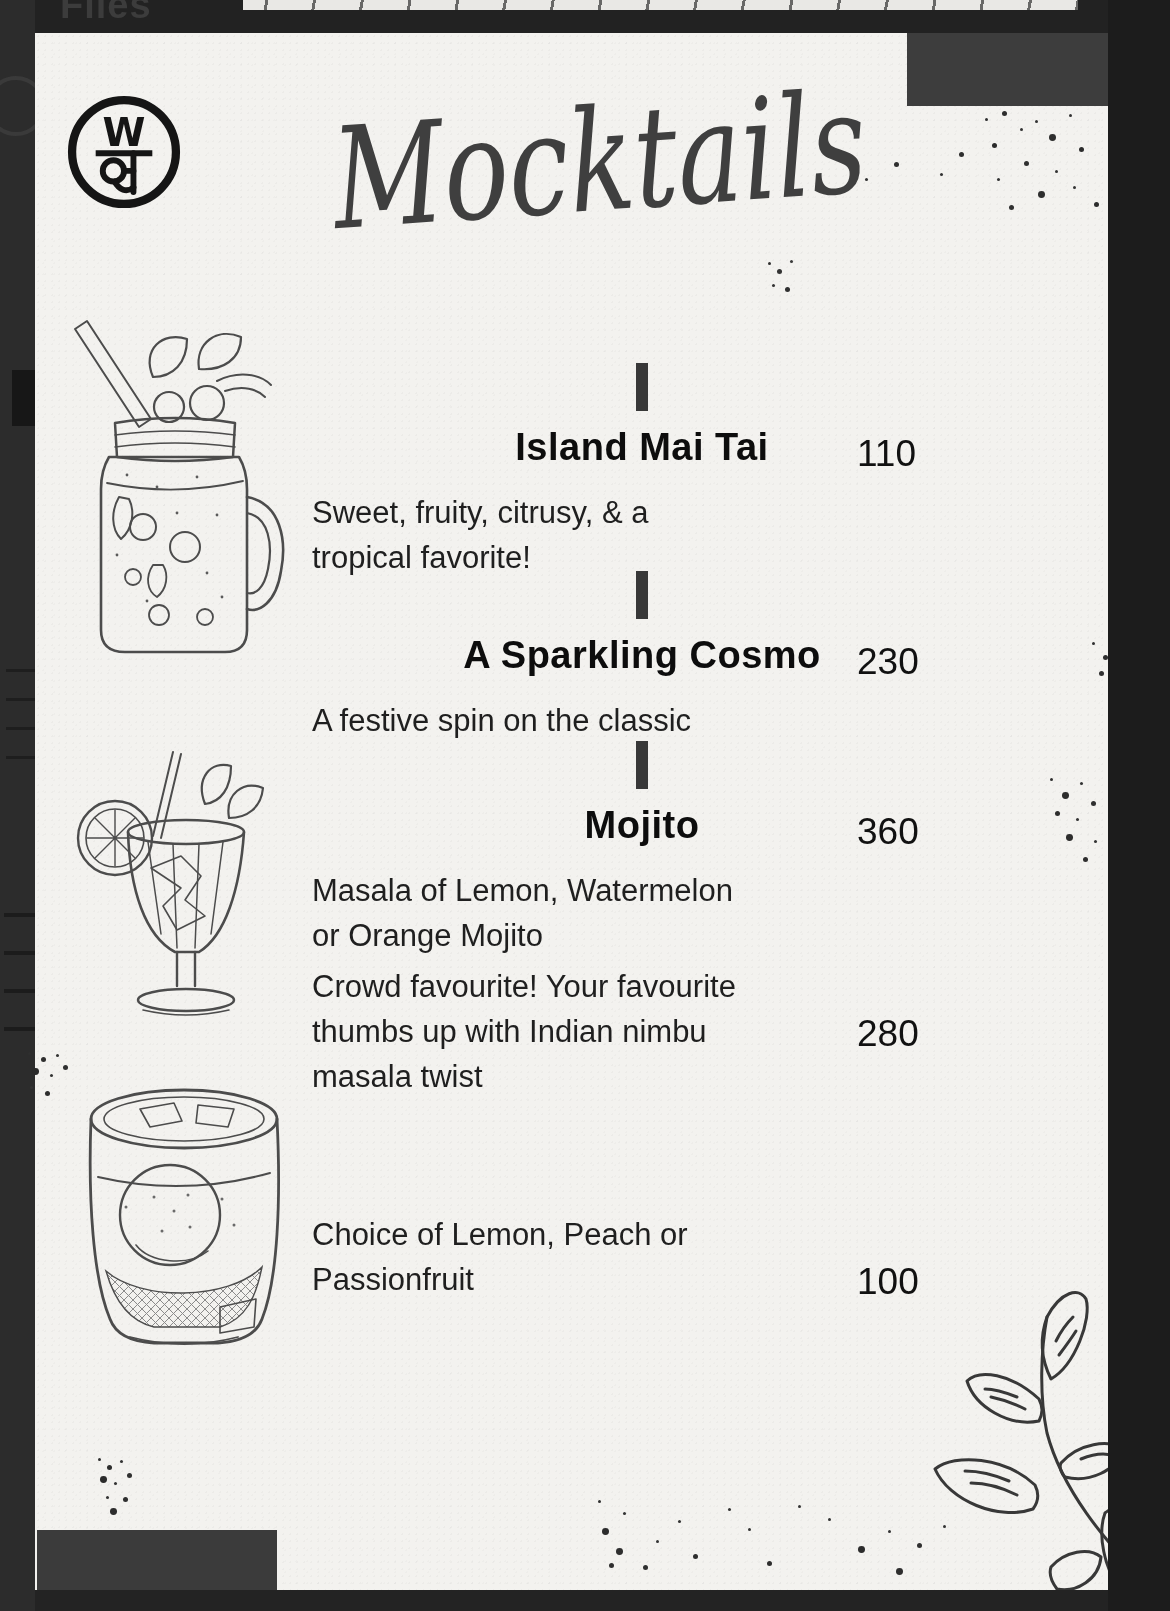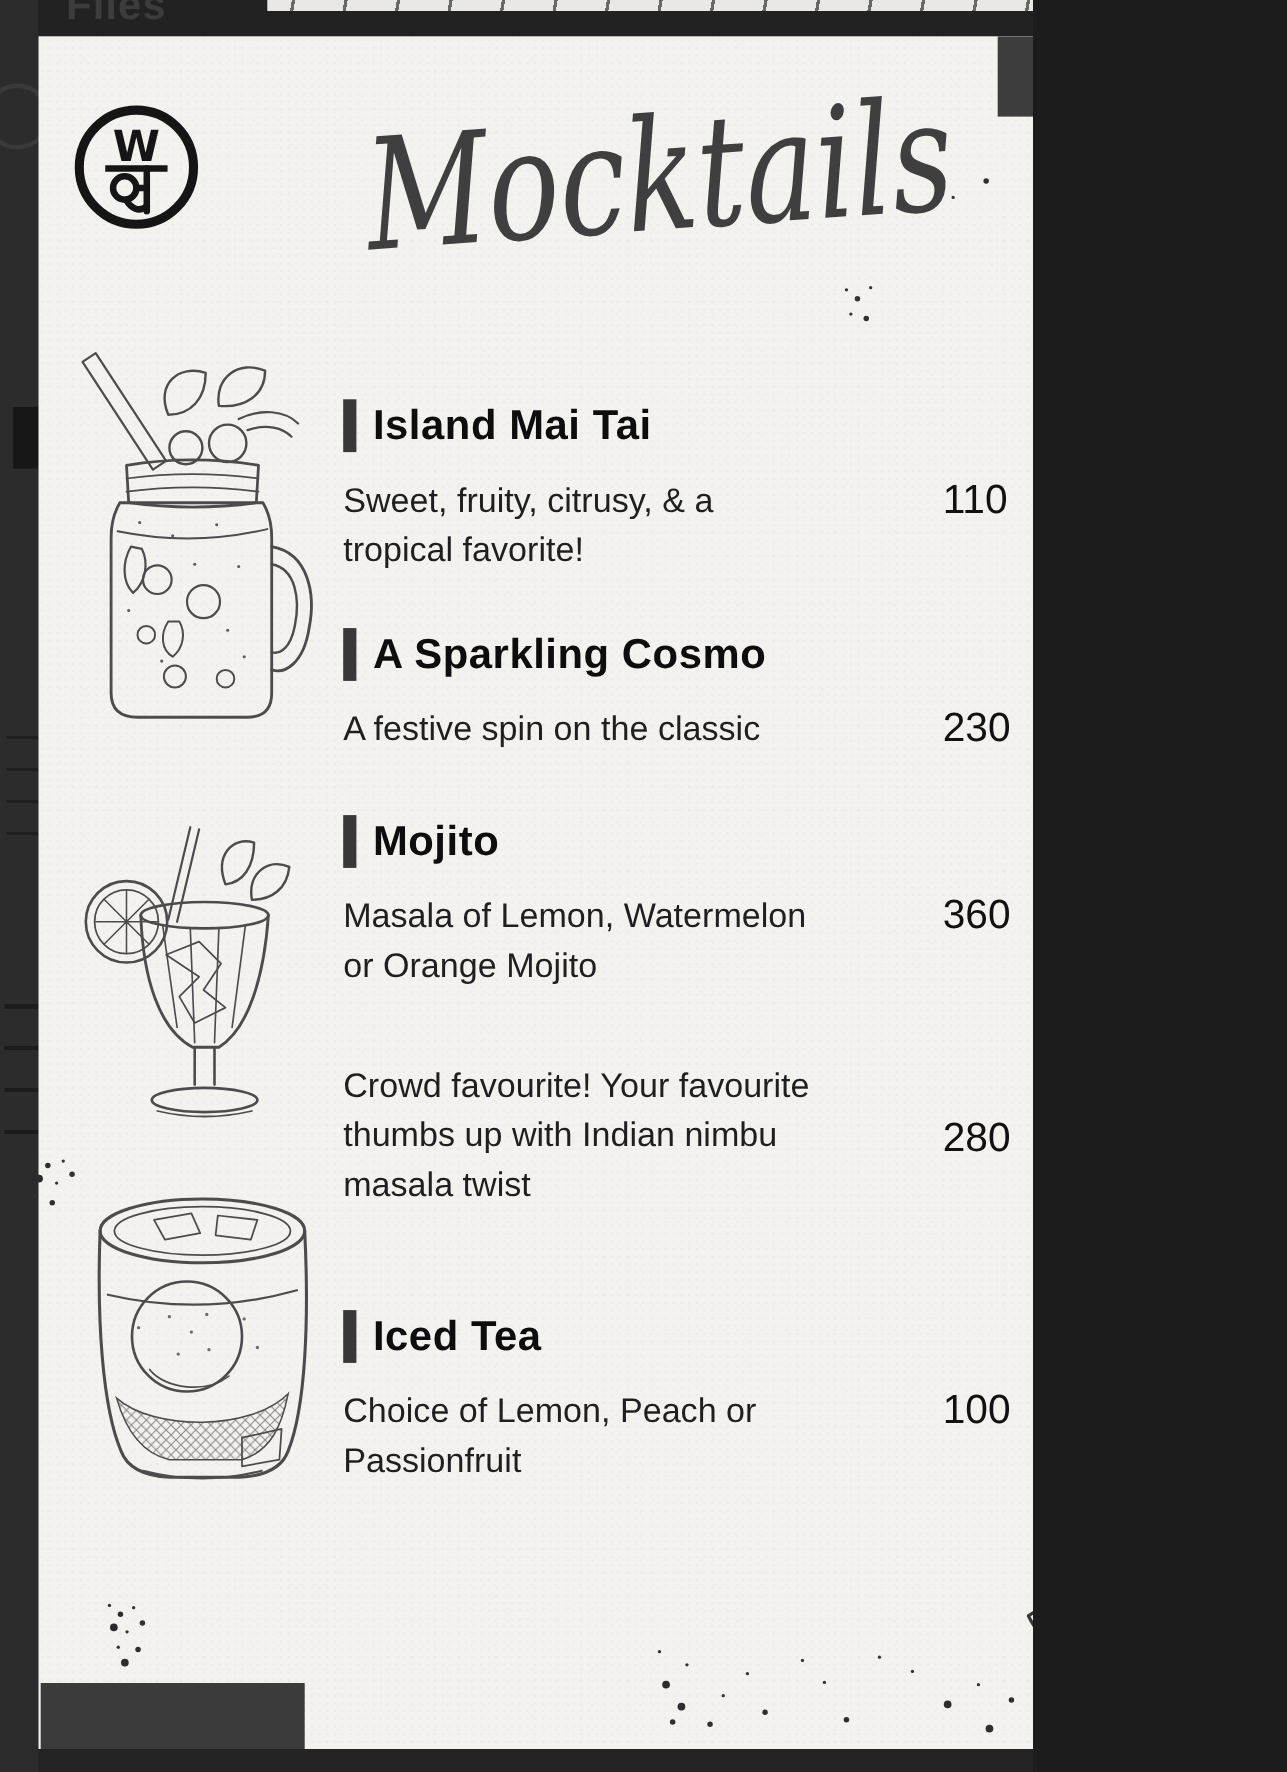--- a/index.html
+++ b/index.html
@@ -1,16 +1,16 @@
 <!DOCTYPE html>
 <html><head>
 <meta charset="utf-8">
 <style>
   html,body{margin:0;padding:0;background:#1c1c1c;}
-  .canvas{position:relative;width:939px;height:1611px;overflow:hidden;
+  .canvas{position:relative;width:1108px;height:1611px;overflow:hidden;
     background:#232323;font-family:"Liberation Sans",sans-serif;}
 
   
   .top-bar{position:absolute;left:35px;top:0;width:1135px;height:33px;background:#222;overflow:hidden;}
   .left-col{position:absolute;left:0;top:0;width:35px;height:1611px;background:#2c2c2c;}
   .right-col{position:absolute;left:1133px;top:0;width:37px;height:1611px;background:#222;}
   .bottom-strip{position:absolute;left:35px;top:1590px;width:1098px;height:21px;background:#232323;}
   .files-label{position:absolute;left:25px;top:-16px;font-size:38px;font-weight:700;color:#3c3c3c;letter-spacing:1px;}
   .top-sliver{position:absolute;left:243px;top:0;width:835px;height:10px;background:#e9e8e5;
     background-image:repeating-linear-gradient(100deg,transparent 0 22px,rgba(35,35,35,.65) 22px 25px,transparent 25px 47px);}
@@ -37,21 +37,21 @@
 
   
   .page-title{position:absolute;left:285px;top:30px;width:560px;height:235px;
     font-family:"DejaVu Serif",serif;font-style:italic;font-weight:400;
     font-size:108px;color:#3f3f3f;letter-spacing:0px;
     transform:rotate(-4deg) scaleY(1.3);transform-origin:left center;
     display:flex;align-items:center;justify-content:center;}
 
   
   .menu-item{position:absolute;left:277px;width:660px;}
-  .mi-head{display:flex;align-items:center;gap:15px;}
+  .mi-head{display:flex;align-items:center;gap:15px;flex-direction:column;}
   .mi-marker{width:12px;height:48px;background:#383838;flex:0 0 auto;}
   .mi-name{font-size:38px;font-weight:700;color:#0d0d0d;letter-spacing:.5px;white-space:nowrap;}
   .mi-desc{margin-top:22px;width:505px;font-size:31px;color:#1f1f1f;line-height:1.45;white-space:pre-line;}
   .mi-price{position:absolute;left:545px;top:70px;font-size:37px;color:#111;}
   .item-1{top:330px;} .item-2{top:538px;} .item-3{top:708px;} .item-4{top:910px;} .item-5{top:1158px;}
 
   
   .illus{position:absolute;}
   .illus-jar{left:22px;top:282px;}
   .illus-mojito{left:38px;top:705px;}
@@ -157,24 +157,20 @@
     </div>
 
     <div class="menu-item item-4">
       <div class="mi-desc">Crowd favourite! Your favourite
 thumbs up with Indian nimbu
 masala twist</div>
       <div class="mi-price">280</div>
     </div>
 
     <div class="menu-item item-5">
-      <div class="mi-head">
-        <span class="mi-marker"></span>
-        <span class="mi-name">Iced Tea</span>
-      </div>
       <div class="mi-desc">Choice of Lemon, Peach or
 Passionfruit</div>
       <div class="mi-price">100</div>
     </div>
 
     <div class="illus illus-jar">
       <svg width="232" height="348" viewBox="0 0 232 348" aria-label="mason-jar-drink">
         <path class="sketch" d="M30,6 L94,104 L82,112 L18,14 Z" fill="#e8e6e3" stroke-width="2"></path>
         <path class="sketch" d="M96,62 C84,34 106,16 130,24 C130,48 116,62 96,62 Z" stroke-width="2.2"></path>
         <path class="sketch" d="M142,54 C138,28 160,12 184,22 C184,44 166,56 142,54 Z" stroke-width="2.2"></path>

